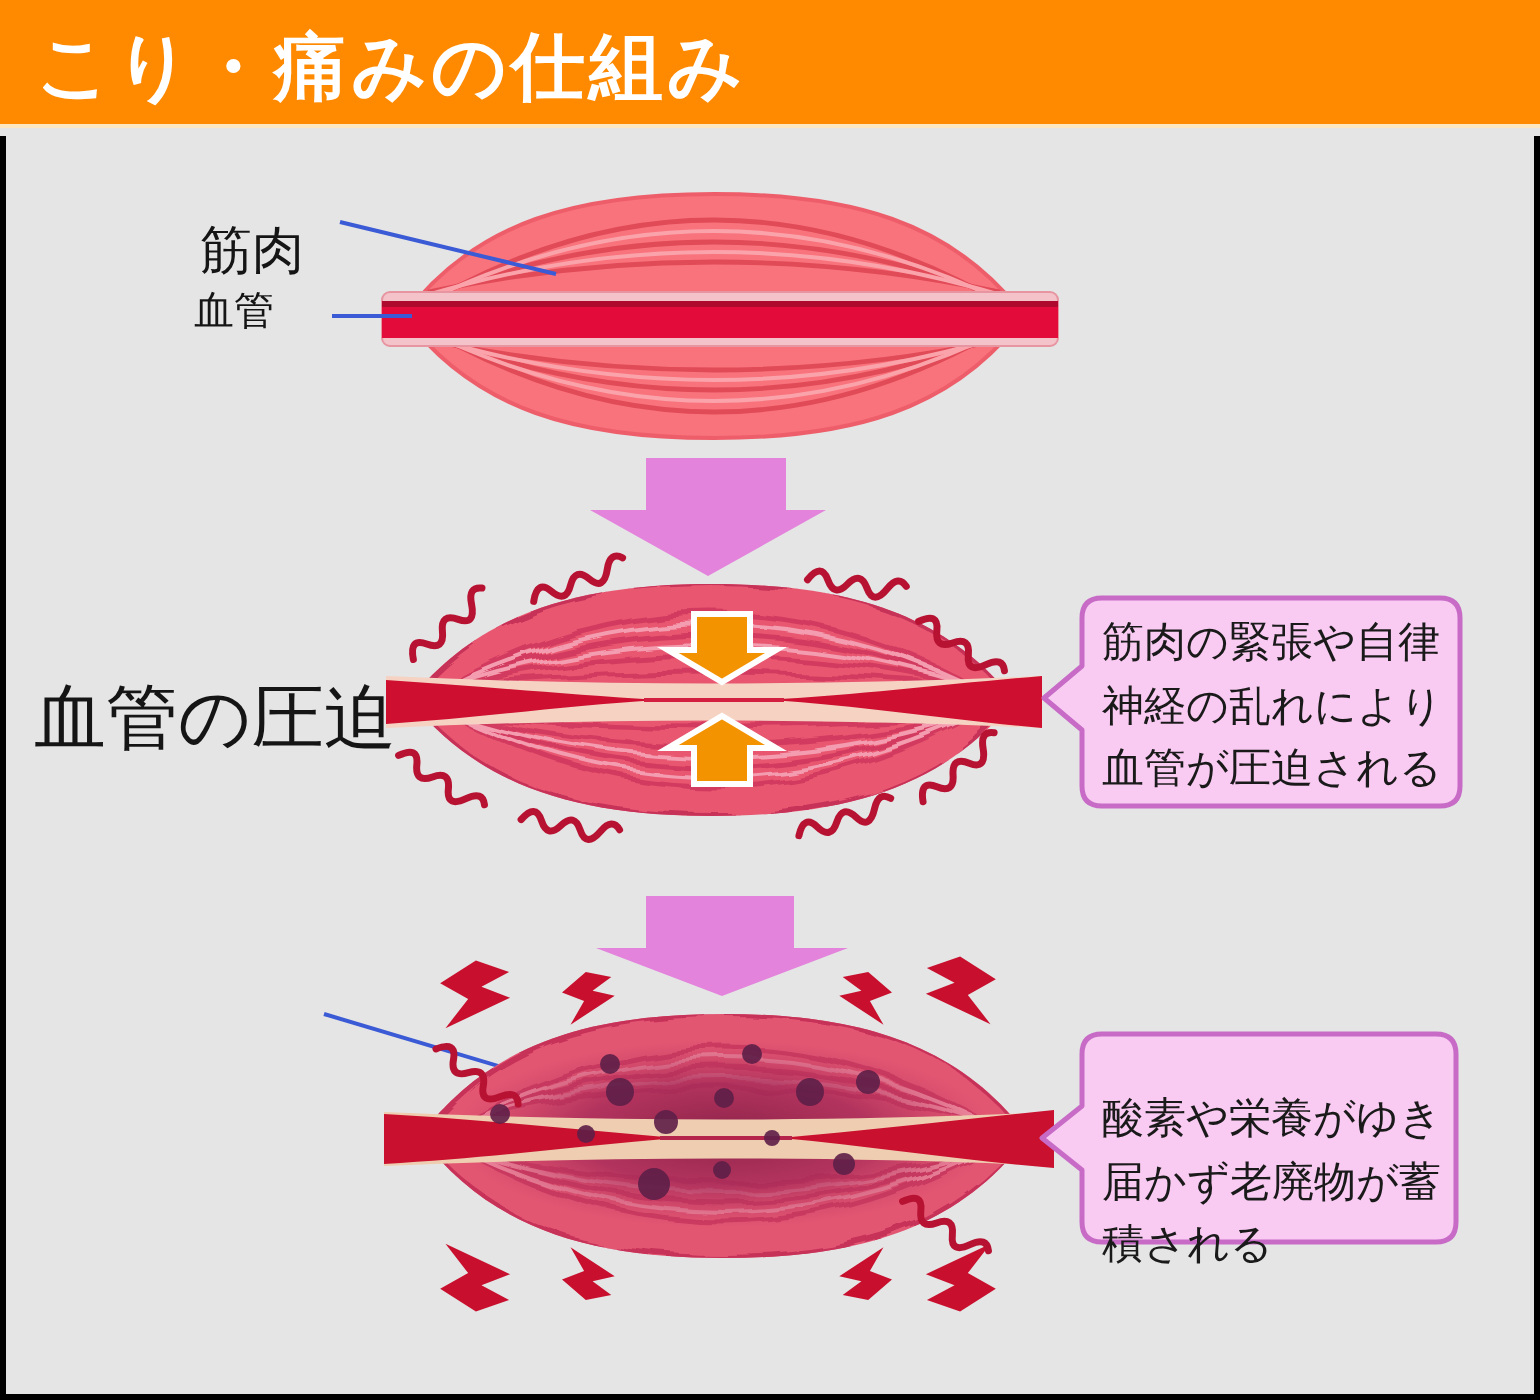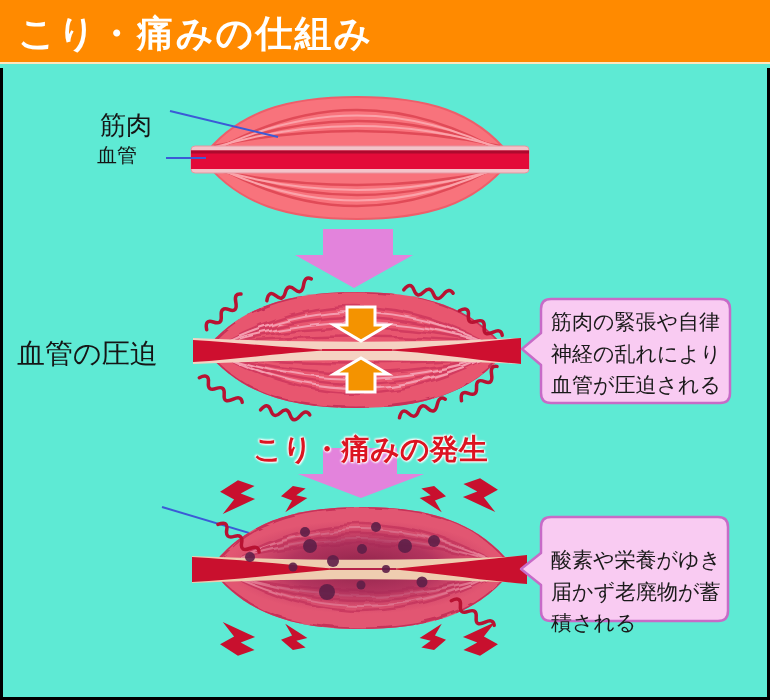--- a/index.html
+++ b/index.html
@@ -1,36 +1,36 @@
 <!DOCTYPE html>
 <html><head>
 <meta charset="utf-8">
 <style>
   html,body{margin:0;padding:0;}
   body{font-family:"Liberation Sans","DejaVu Sans",sans-serif;}
-  .stage{position:relative;width:770px;height:700px;background:#5eead4;overflow:hidden;}
+  .stage{position:relative;width:770px;height:700px;background:#e5e5e5;overflow:hidden;}
 
   
   .header{position:absolute;left:0;top:0;width:770px;height:62px;background:#FF8A00;
           box-shadow:0 2px 0 #FDE7C0;}
   .header .title{position:absolute;left:18px;top:9px;color:#fff;font-size:37px;font-weight:bold;
           letter-spacing:2px;}
 
   
   .frame{position:absolute;left:0;top:68px;width:764px;height:629px;
          border-left:3px solid #000;border-right:3px solid #000;border-bottom:3px solid #000;
          background:transparent;}
 
   .diagram-svg{position:absolute;left:0;top:0;width:770px;height:700px;}
 
   
   .lbl{position:absolute;color:#151515;z-index:5;white-space:nowrap;}
   .lbl-muscle{left:100px;top:94px;font-size:26px;margin-top:14px;}
   .lbl-vessel{left:97px;top:142px;font-size:20px;}
-  .lbl-compress{left:17px;top:335px;font-size:28px;}
+  .lbl-compress{left:17px;top:335px;font-size:36px;}
   .lbl-waste{left:72px;top:495px;font-size:27px;}
   .lbl-pain{left:253px;top:430px;font-size:29px;font-weight:bold;color:#DC1421;z-index:6;
             text-shadow:0 0 2px #fff,0 0 3px #fff,1px 1px 2px #fff,-1px -1px 2px #fff;}
 
   
   .callout-text{position:absolute;width:176px;color:#1a1a1a;font-size:21px;line-height:31.5px;
                 white-space:pre-line;z-index:5;}
   .callout-text.c1{left:551px;top:306px;}
   .callout-text.c2{left:551px;top:544px;}
 </style>
@@ -195,21 +195,20 @@
 
     <g fill="#F9CBF2" stroke="#C76BC7" stroke-width="2.5" stroke-linejoin="round">
       <path d="M 551,299 H 720 Q 730,299 730,309 V 393 Q 730,403 720,403 H 551 Q 541,403 541,393 V 365 L 522,349 L 541,333 V 309 Q 541,299 551,299 Z"></path>
       <path d="M 551,517 H 718 Q 728,517 728,527 V 611 Q 728,621 718,621 H 551 Q 541,621 541,611 V 585 L 521,569 L 541,553 V 527 Q 541,517 551,517 Z"></path>
     </g>
   </svg>
 
   <div class="lbl lbl-muscle">筋肉</div>
   <div class="lbl lbl-vessel">血管</div>
   <div class="lbl lbl-compress">血管の圧迫</div>
-  <div class="lbl lbl-pain">こり・痛みの発生</div>
 
   <div class="callout-text c1">筋肉の緊張や自律
 神経の乱れにより
 血管が圧迫される</div>
   <div class="callout-text c2">酸素や栄養がゆき
 届かず老廃物が蓄
 積される</div>
 
 </div>
 

